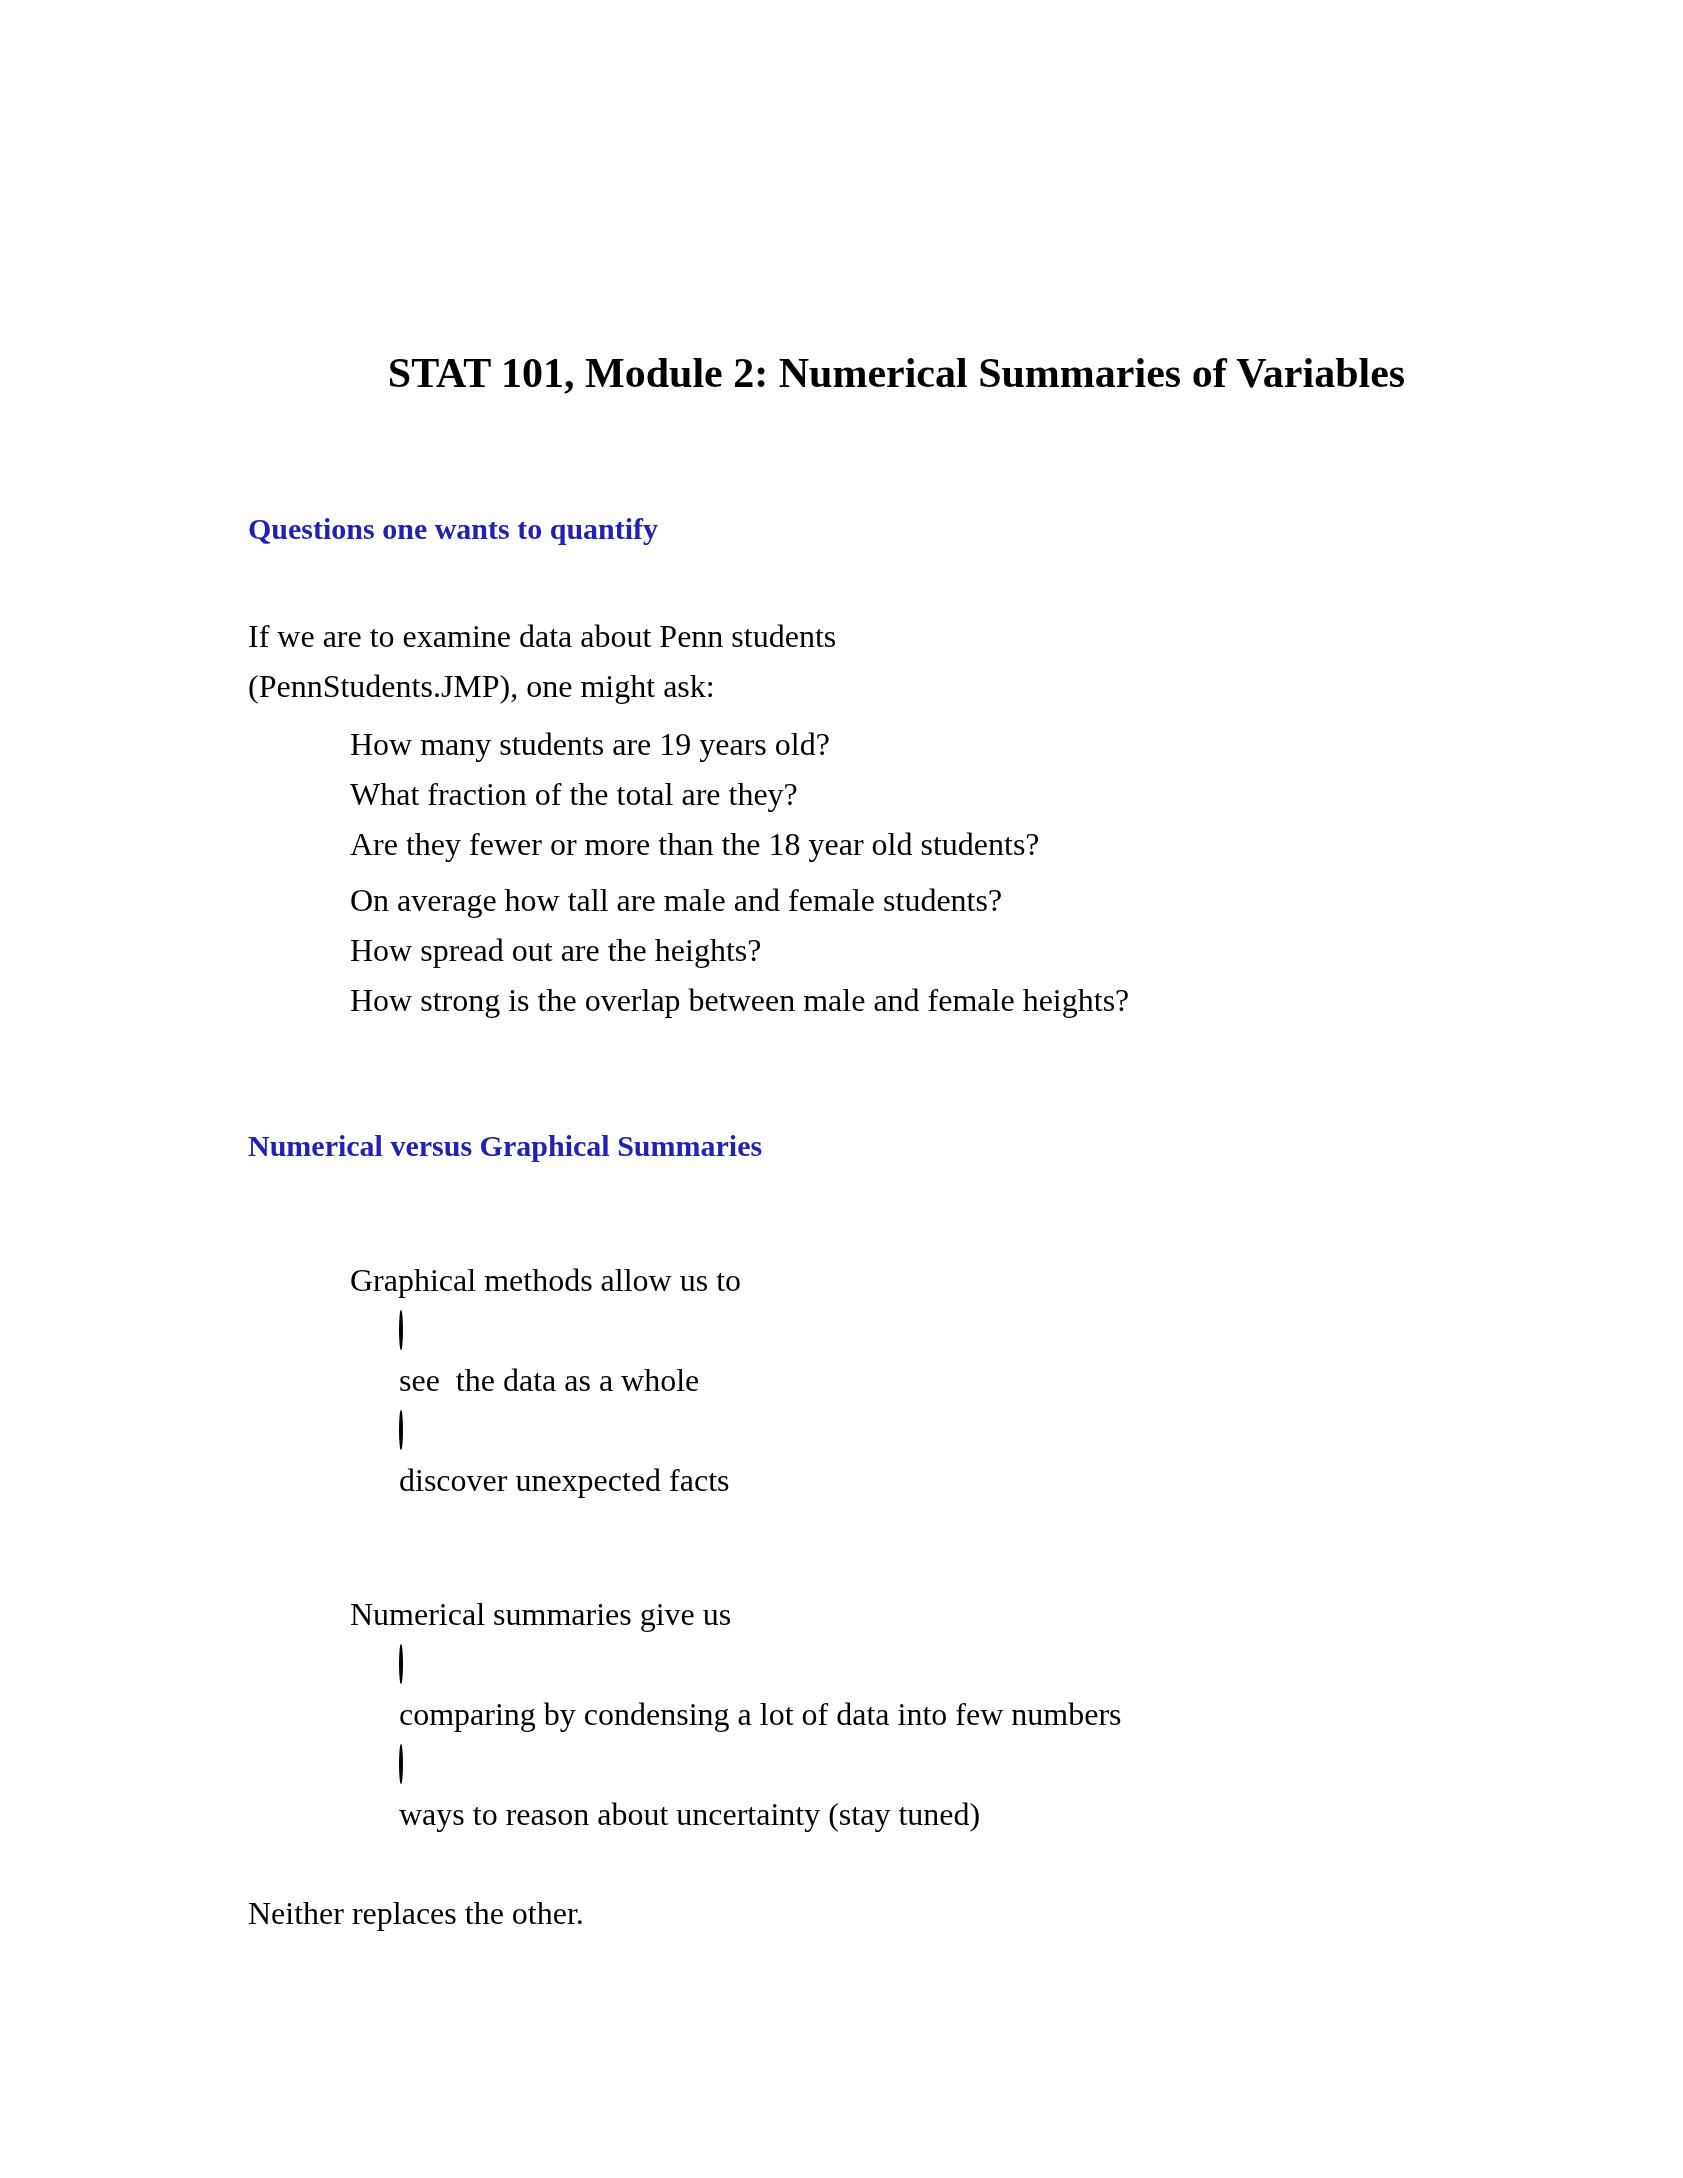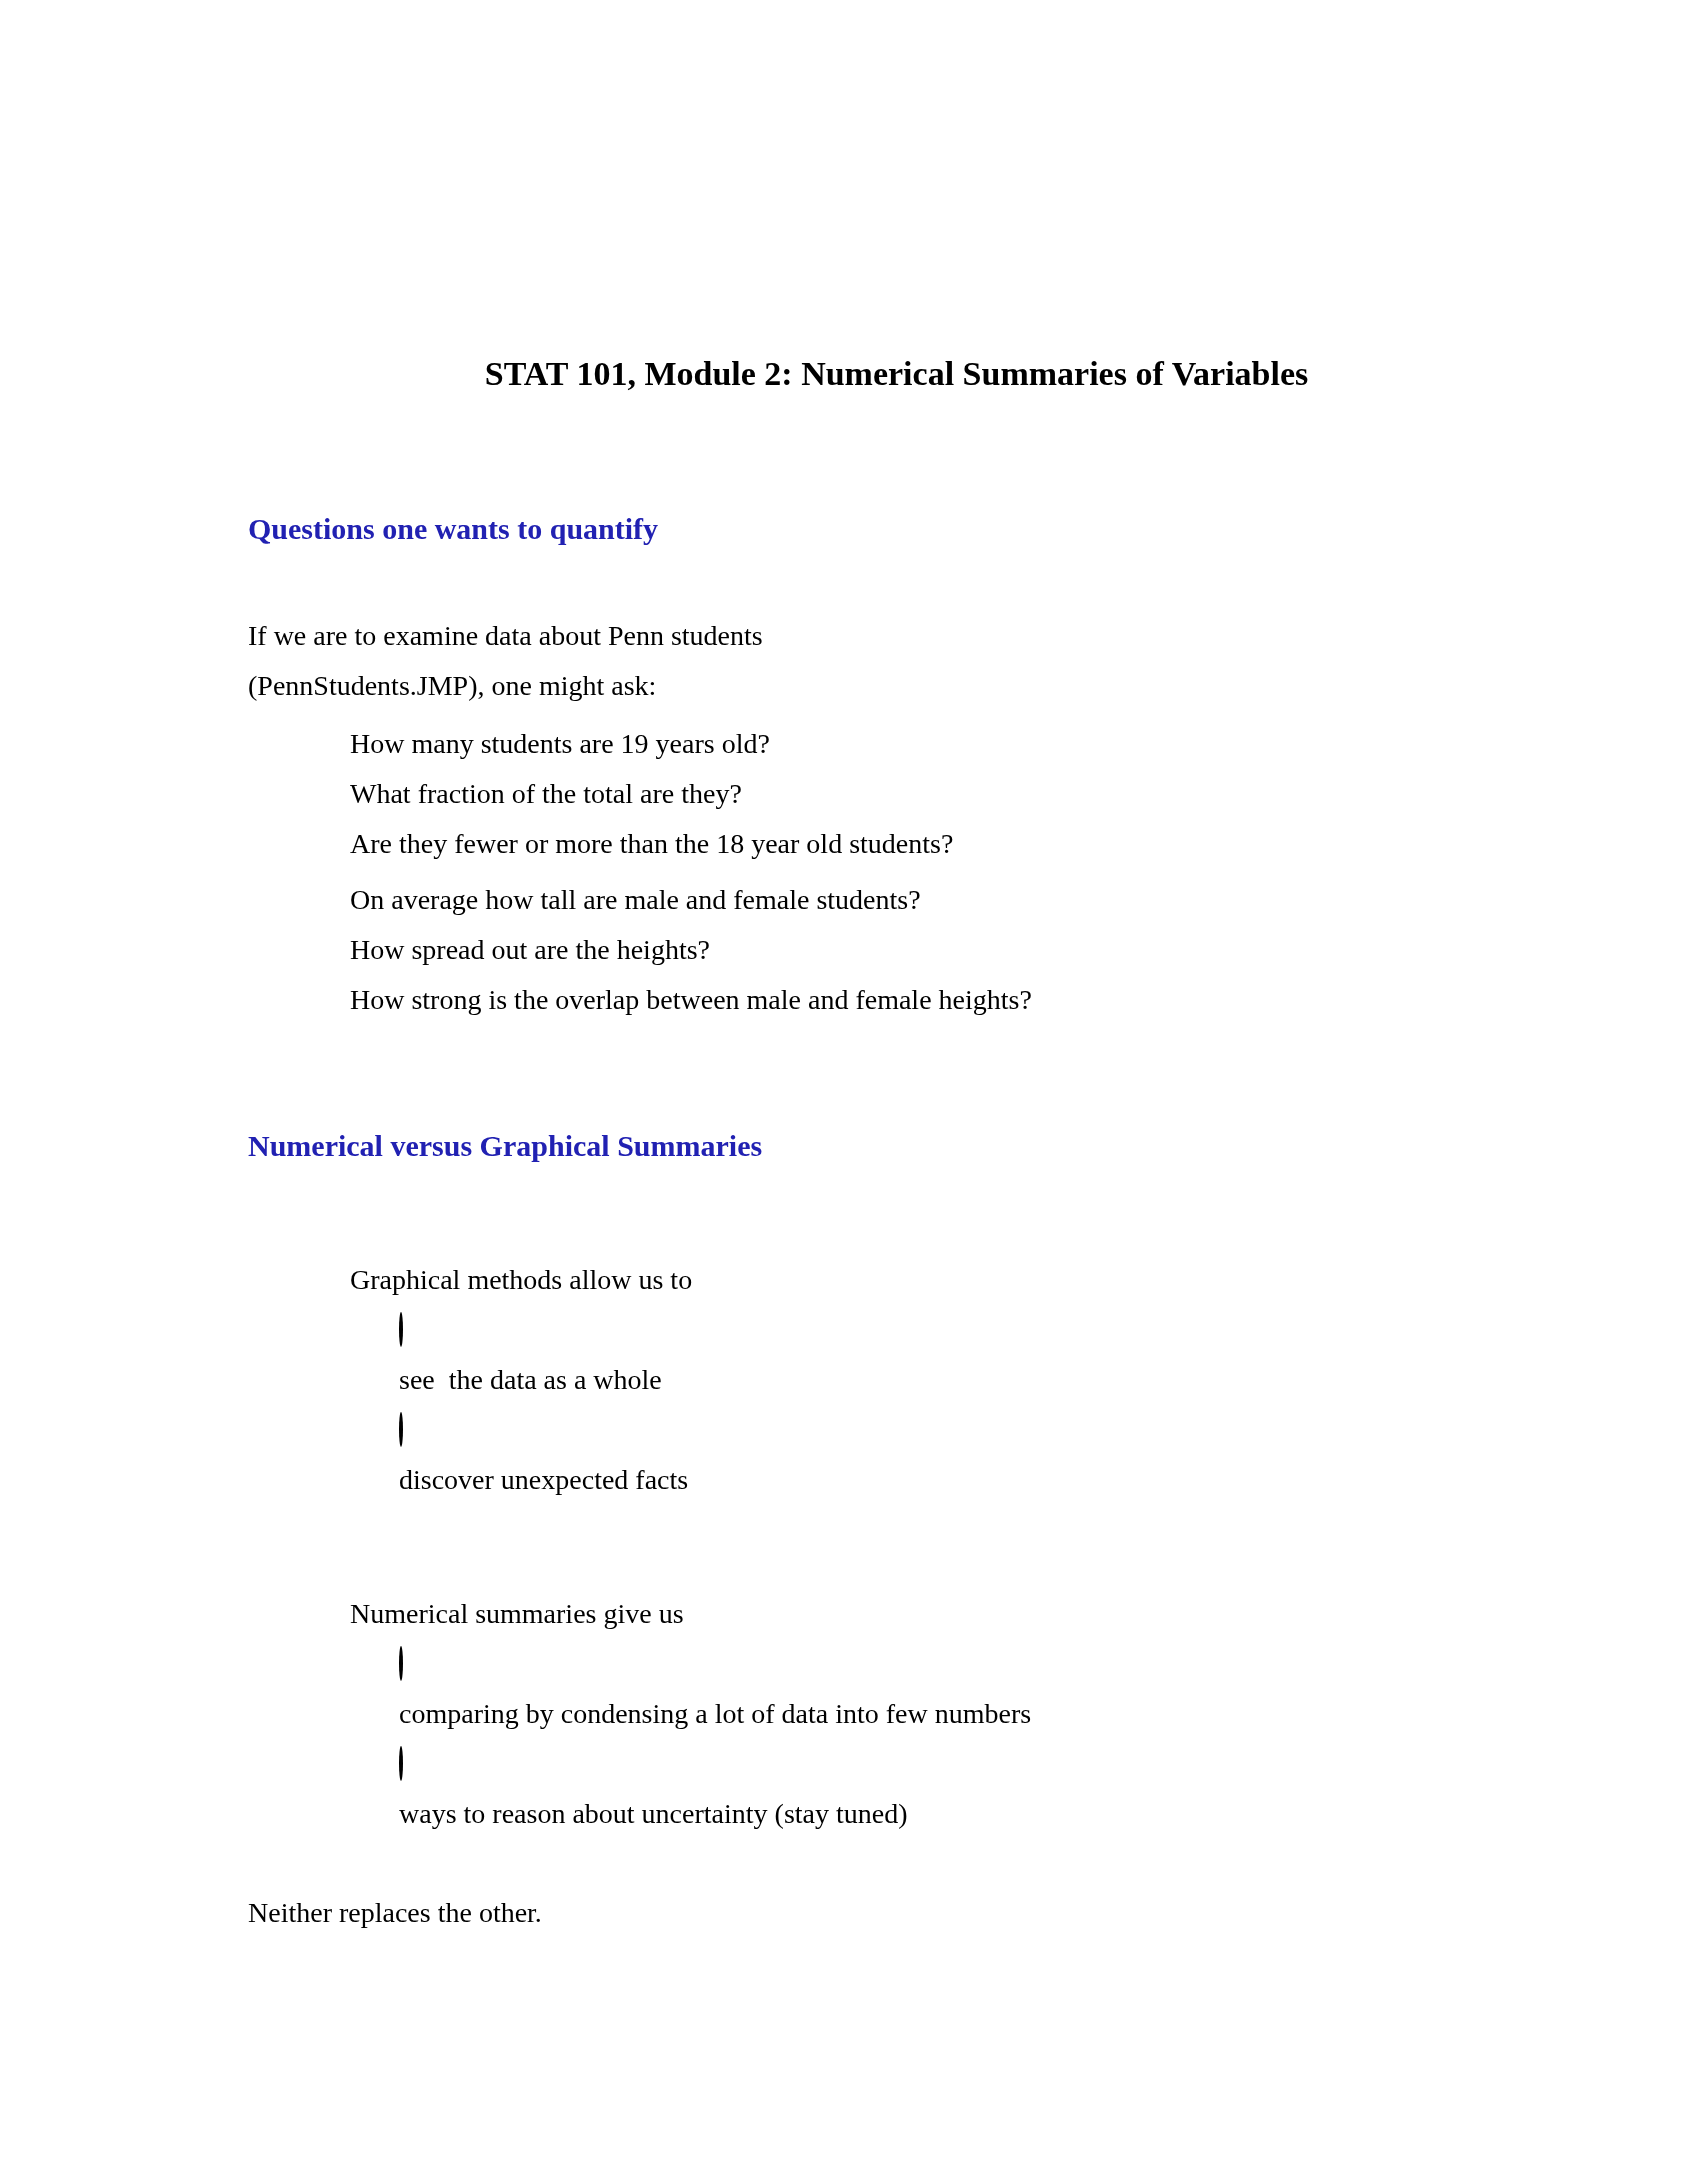--- a/index.html
+++ b/index.html
@@ -21,37 +21,37 @@
     overflow: hidden;
     position: relative;
   }
   .content {
     padding-left: 248px;
     padding-right: 188px;
   }
   .doc-title {
     margin-top: 348px;
     margin-right: -50px;   
-    font-size: 34px;
+    font-size: 42px;
     line-height: 51px;
     font-weight: bold;
     text-align: center;
     white-space: nowrap;
   }
   .section-heading {
     font-size: 30px;
     line-height: 51px;
     font-weight: bold;
     color: var(--accent);
     white-space: nowrap;
   }
   .h-questions { margin-top: 104px; }
   .h-numgraph  { margin-top: 95px; }
   .body-text {
-    font-size: 28px;
+    font-size: 32px;
     line-height: 50px;
   }
   .intro { margin-top: 57px; }
   .line { white-space: pre-wrap; display: block; }
   .row { display: flex; align-items: flex-start; }
   
   .row.l1      { padding-left: 52px; }
   .row.l1 .marker { width: 50px; flex: 0 0 50px; }
   
   .row.l1c     { padding-left: 102px; }

